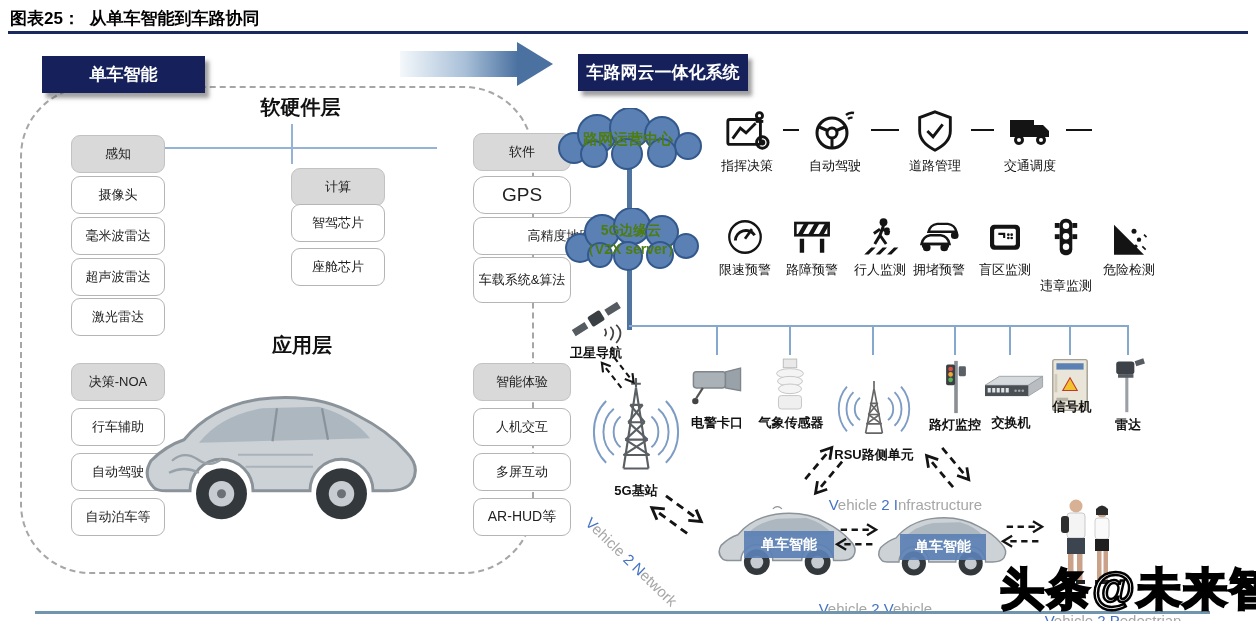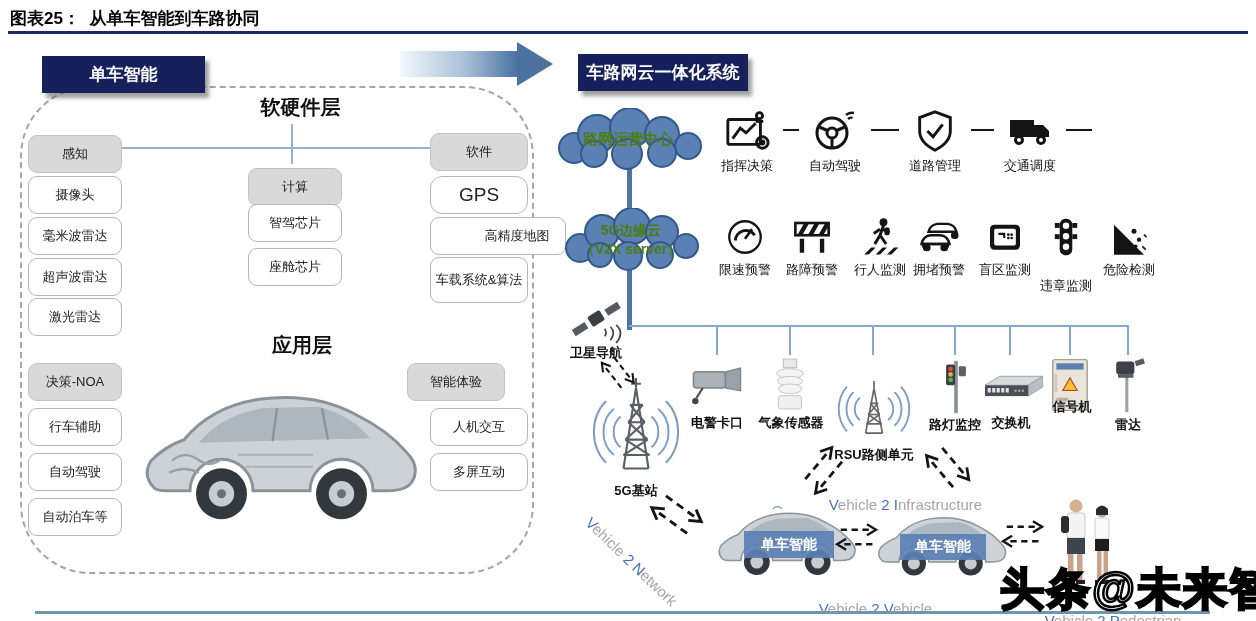--- a/index.html
+++ b/index.html
@@ -1,20 +1,20 @@
 <!DOCTYPE html>
 <html><head>
 <meta charset="utf-8">
 <style>
   html,body{margin:0;padding:0;background:#fff;}
   body{font-family:"Liberation Sans","DejaVu Sans",sans-serif;}
   #canvas{position:relative;width:1256px;height:621px;background:#fff;overflow:hidden;}
   .abs{position:absolute;}
   .box{position:absolute;display:flex;align-items:center;justify-content:center;
-       border-radius:9px;font-size:13px;color:#222;text-align:center;line-height:1.25;padding:2px;}
+       border-radius:9px;font-size:13px;color:#222;text-align:center;line-height:1.25;padding:2px;margin-left:43px;}
   .graybox{background:#d9d9d9;border:1px solid #c2c2c2;}
   .whitebox{background:#fff;border:1px solid #b5b5b5;}
   .hdr{position:absolute;display:flex;align-items:center;justify-content:center;
        background:#16215c;color:#fff;font-weight:bold;font-size:17px;
        box-shadow:4px 5px 4px rgba(80,80,80,.55);}
   .sec-title{position:absolute;font-weight:bold;font-size:20px;color:#111;text-align:center;}
   .thinline{position:absolute;background:#95b3d7;}
   .blackline{position:absolute;background:#141414;height:2px;}
   .blueline{position:absolute;background:#85a8cf;}
   .thickline{position:absolute;background:#4f74a0;}
@@ -71,23 +71,24 @@
 
   <div class="box graybox" style="left:248px;top:168px;width:88px;height:32px;">计算</div>
   <div class="box whitebox" style="left:248px;top:204px;width:88px;height:32px;">智驾芯片</div>
   <div class="box whitebox" style="left:248px;top:248px;width:88px;height:32px;">座舱芯片</div>
 
   <div class="box graybox" style="left:430px;top:133px;width:92px;height:32px;">软件</div>
   <div class="box whitebox" style="left:430px;top:176px;width:92px;height:32px;font-size:19px;border-radius:12px;">GPS</div>
   <div class="box whitebox" style="left:430px;top:217px;width:92px;height:32px;padding-left:40px;">高精度地图</div>
   <div class="box whitebox" style="left:430px;top:257px;width:92px;height:40px;">车载系统&amp;算法</div>
 
-  <div class="box graybox" style="left:407px;top:363px;width:92px;height:32px;">智能体验</div>
+  <div class="box graybox" style="left:430px;top:363px;width:92px;height:32px;">智能体验</div>
   <div class="box whitebox" style="left:430px;top:408px;width:92px;height:32px;">人机交互</div>
   <div class="box whitebox" style="left:430px;top:453px;width:92px;height:32px;">多屏互动</div>
+  <div class="box whitebox" style="left:430px;top:498px;width:92px;height:32px;font-size:14px;">AR-HUD等</div>
 
   <div class="abs" style="left:133px;top:352px;width:300px;height:210px;">
     <svg width="300" height="210" viewBox="0 0 200 115">
       <path d="M14 78 Q6 70 12 60 Q22 50 34 46 Q52 24 84 19 Q122 14 150 30 Q170 40 182 54 Q192 64 186 74 Q182 80 170 80 L160 80 A21 21 0 0 0 118 80 L80 80 A21 21 0 0 0 38 80 L22 80 Q16 80 14 78 Z" fill="#cdd2d6" stroke="#8b939a" stroke-width="2"></path>
       <path d="M44 48 Q58 30 86 25 L124 24 Q146 30 158 45 Z" fill="#a4b0ba" opacity="0.8"></path>
       <path d="M96 25 L93 47 M126 25 L130 46" stroke="#8b939a" stroke-width="1.5" fill="none"></path>
       <path d="M26 60 q8 -7 17 -1 q8 6 16 0 M24 68 q10 -5 20 0" stroke="#99a2a9" stroke-width="1.5" fill="none"></path>
       <path d="M70 56 h50 M75 64 h45" stroke="#aab3ba" stroke-width="1.3" fill="none"></path>
       <circle cx="59" cy="82" r="17" fill="#33383d"></circle>
         <circle cx="59" cy="82" r="8.5" fill="#c6ccd2"></circle>

